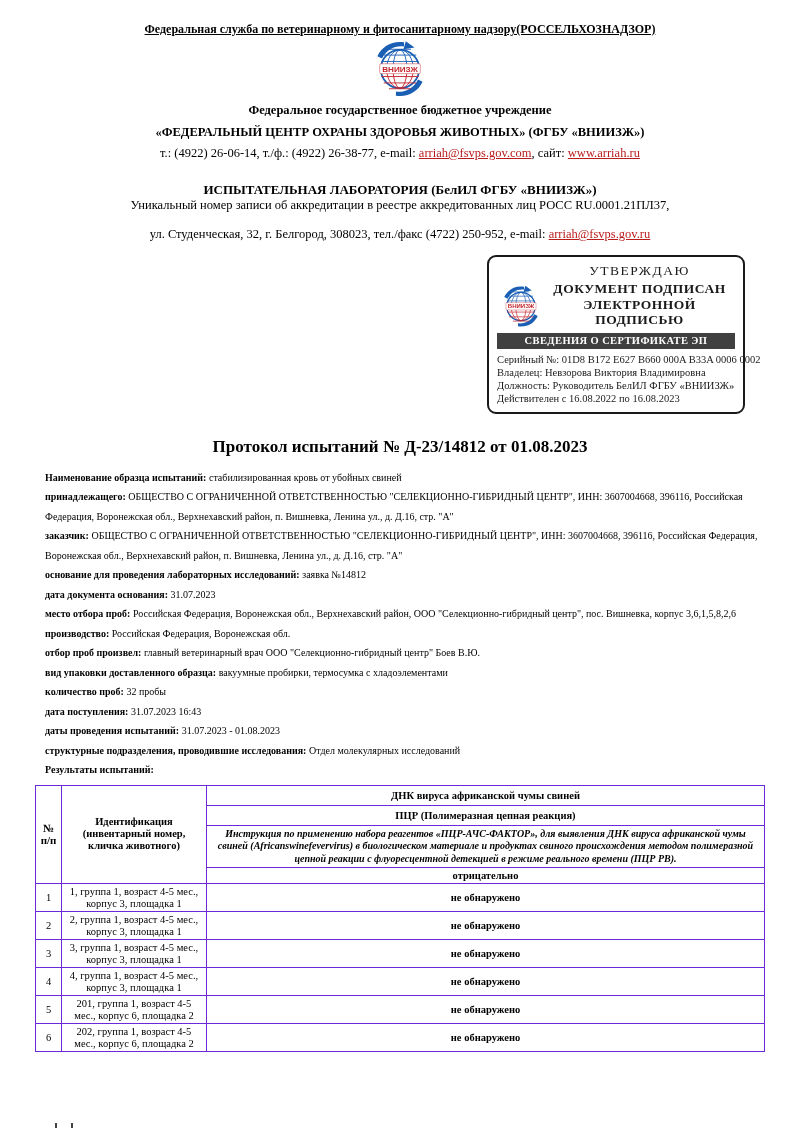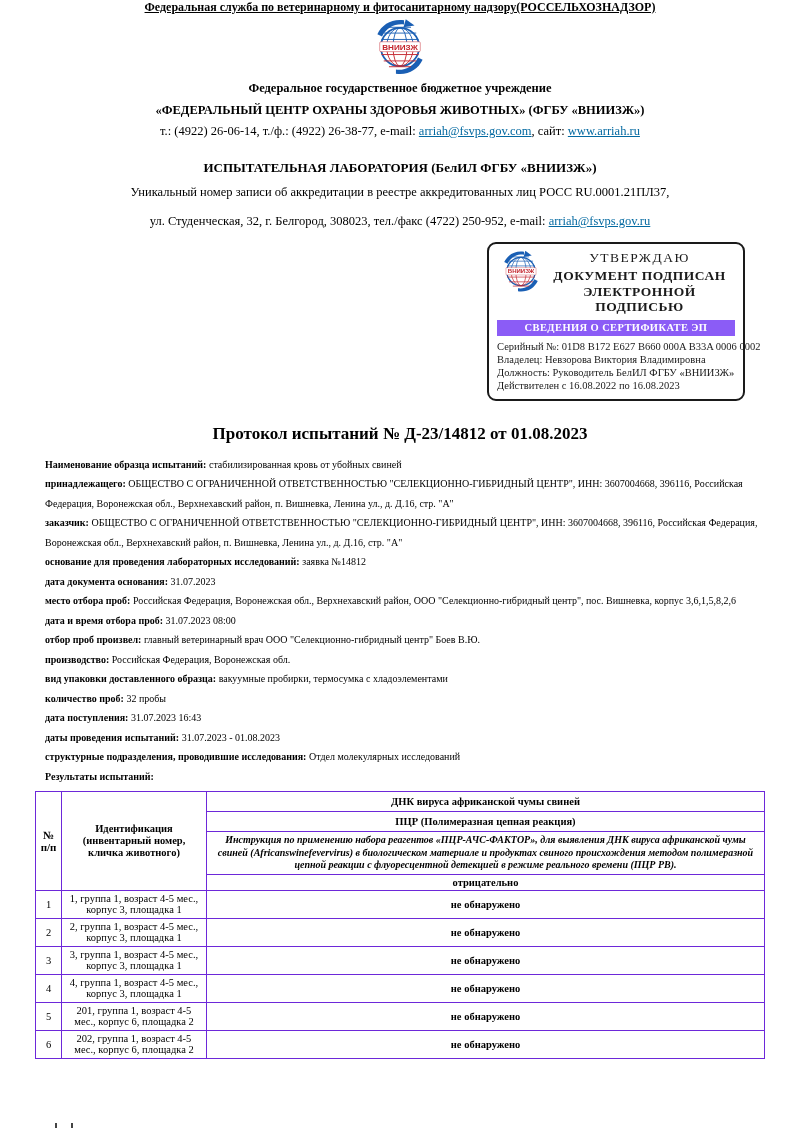--- a/index.html
+++ b/index.html
@@ -1,39 +1,39 @@
 <!DOCTYPE html>
 <html><head>
 <meta charset="utf-8">
 <style>
   * { margin:0; padding:0; box-sizing:border-box; }
   html,body { background:#ffffff; }
   body { width:800px; height:1132px; font-family:"Liberation Serif", serif; color:#000; }
-  .page { position:relative; width:800px; height:1132px; overflow:hidden; background:#fff; }
+  .page { position:relative; width:800px; height:1132px; overflow:hidden; padding-top:22px; background:#fff; }
   .c { text-align:center; }
   .agency { font-size:12px; font-weight:bold; text-decoration:underline; padding:0 40px; }
   .logo-wrap { display:flex; justify-content:center; margin-top:3px; }
   .logo-main { width:62px; height:58px; }
   .org-type { font-size:12.5px; font-weight:bold; margin-top:5px; }
   .org-name { font-size:12.5px; font-weight:bold; margin-top:7px; }
   .org-addr { font-size:12.5px; margin-top:7px; }
   .contacts { font-size:12.5px; margin-top:6px; }
-  a.doc-link { color:#0369a1; text-decoration:underline; cursor:pointer; }
+  a.doc-link { color:#b91c1c; text-decoration:underline; cursor:pointer; }
   .lab-name { font-size:13px; font-weight:bold; margin-top:21px; }
-  .lab-accred { font-size:12.5px; margin-top:9px; }
+  .lab-accred { font-size:12.5px; }
   .lab-addr { font-size:12.5px; margin-top:14px; }
 
   .stamp { width:258px; margin:13px 55px 0 auto; border:2px solid #1a1a1a; border-radius:9px;
            padding:6px 8px 7px; color:#1a1a1a; background:#fff; }
-  .stamp-top { display:flex; align-items:flex-start; }
+  .stamp-top { display:flex; align-items:flex-end; }
   .stamp-logo { width:46px; height:43px; flex:0 0 auto; margin-left:1px; }
   .stamp-head { flex:1; text-align:center; }
   .stamp-approve { font-size:13.5px; letter-spacing:1.5px; }
   .stamp-signed { font-size:13.5px; margin-top:2px; line-height:15.5px; letter-spacing:0.5px;font-weight:bold; }
-  .stamp-band { background:#8b5cf6; color:#fff; font-size:10.5px; font-weight:bold; text-align:center;
+  .stamp-band { background:#404040; color:#fff; font-size:10.5px; font-weight:bold; text-align:center;
                 padding:2px 0 3px; margin-top:5px; letter-spacing:0.4px; }
   .stamp-details { font-size:10.5px; line-height:13px; margin-top:4px; }
   .stamp-details p { white-space:nowrap; }
 
   .title { font-size:17px; font-weight:bold; margin-top:23px; }
   .fields { margin:11px 30px 0 45px; font-size:10px; line-height:19.5px; }
 
   table.results { border-collapse:collapse; margin:5px auto 0; width:730px; table-layout:fixed; }
   table.results td { border:1px solid #6d28d9; vertical-align:middle;margin-left:24px; }
   td.h-num  { font-size:11px; font-weight:bold; text-align:center; white-space:pre-line; line-height:12px; }
@@ -132,23 +132,22 @@
 
   <div class="c title">Протокол испытаний № Д-23/14812 от 01.08.2023</div>
 
   <div class="fields" id="fields">
       <p><b>Наименование образца испытаний:</b> стабилизированная кровь от убойных свиней</p>
       <p><b>принадлежащего:</b> ОБЩЕСТВО С ОГРАНИЧЕННОЙ ОТВЕТСТВЕННОСТЬЮ "СЕЛЕКЦИОННО-ГИБРИДНЫЙ ЦЕНТР", ИНН: 3607004668, 396116, Российская Федерация, Воронежская обл., Верхнехавский район, п. Вишневка, Ленина ул., д. Д.16, стр. "А"</p>
       <p><b>заказчик:</b> ОБЩЕСТВО С ОГРАНИЧЕННОЙ ОТВЕТСТВЕННОСТЬЮ "СЕЛЕКЦИОННО-ГИБРИДНЫЙ ЦЕНТР", ИНН: 3607004668, 396116, Российская Федерация, Воронежская обл., Верхнехавский район, п. Вишневка, Ленина ул., д. Д.16, стр. "А"</p>
       <p><b>основание для проведения лабораторных исследований:</b> заявка №14812</p>
       <p><b>дата документа основания:</b> 31.07.2023</p>
       <p><b>место отбора проб:</b> Российская Федерация, Воронежская обл., Верхнехавский район, ООО "Селекционно-гибридный центр", пос. Вишневка, корпус 3,6,1,5,8,2,6</p>
-      <p><b>дата и время отбора проб:</b> 31.07.2023 08:00</p>
+      <p><b>производство:</b> Российская Федерация, Воронежская обл.</p>
       <p><b>отбор проб произвел:</b> главный ветеринарный врач ООО "Селекционно-гибридный центр" Боев В.Ю.</p>
-      <p><b>производство:</b> Российская Федерация, Воронежская обл.</p>
       <p><b>вид упаковки доставленного образца:</b> вакуумные пробирки, термосумка с хладоэлементами</p>
       <p><b>количество проб:</b> 32 пробы</p>
       <p><b>дата поступления:</b> 31.07.2023 16:43</p>
       <p><b>даты проведения испытаний:</b> 31.07.2023 - 01.08.2023</p>
       <p><b>структурные подразделения, проводившие исследования:</b> Отдел молекулярных исследований</p>
       <p><b>Результаты испытаний:</b></p>
     </div>
 
   <table class="results">
     <colgroup>

